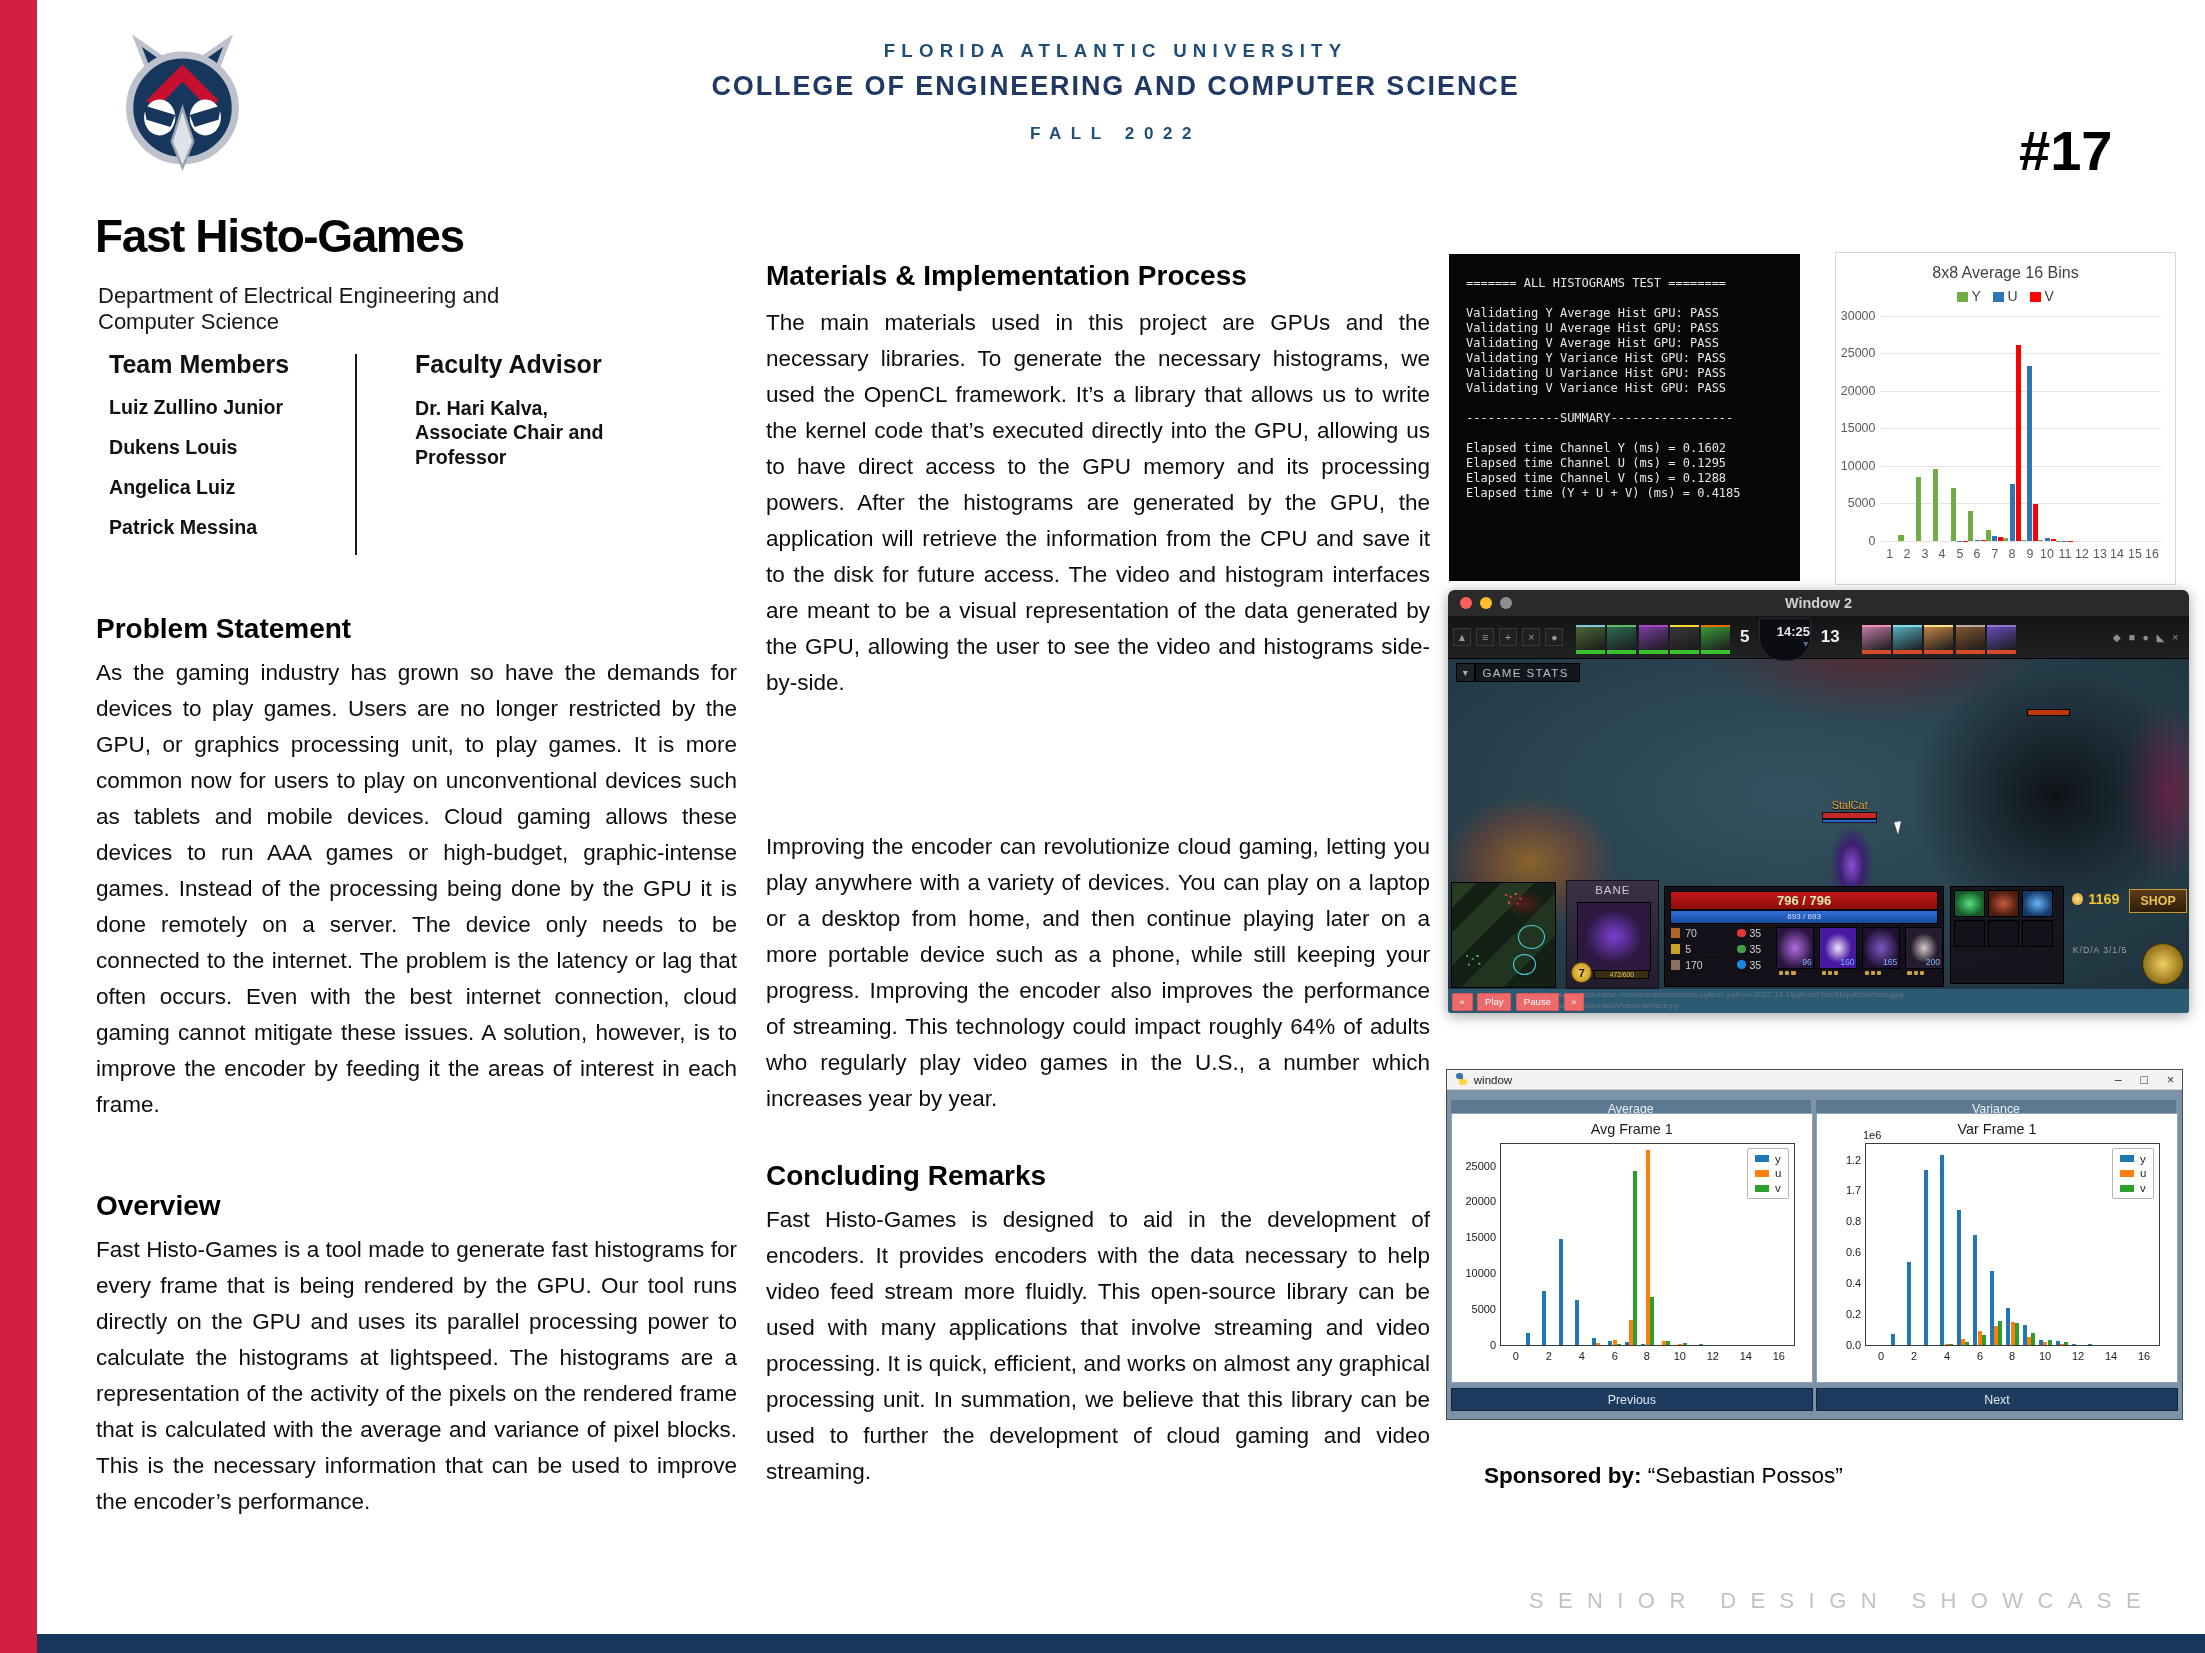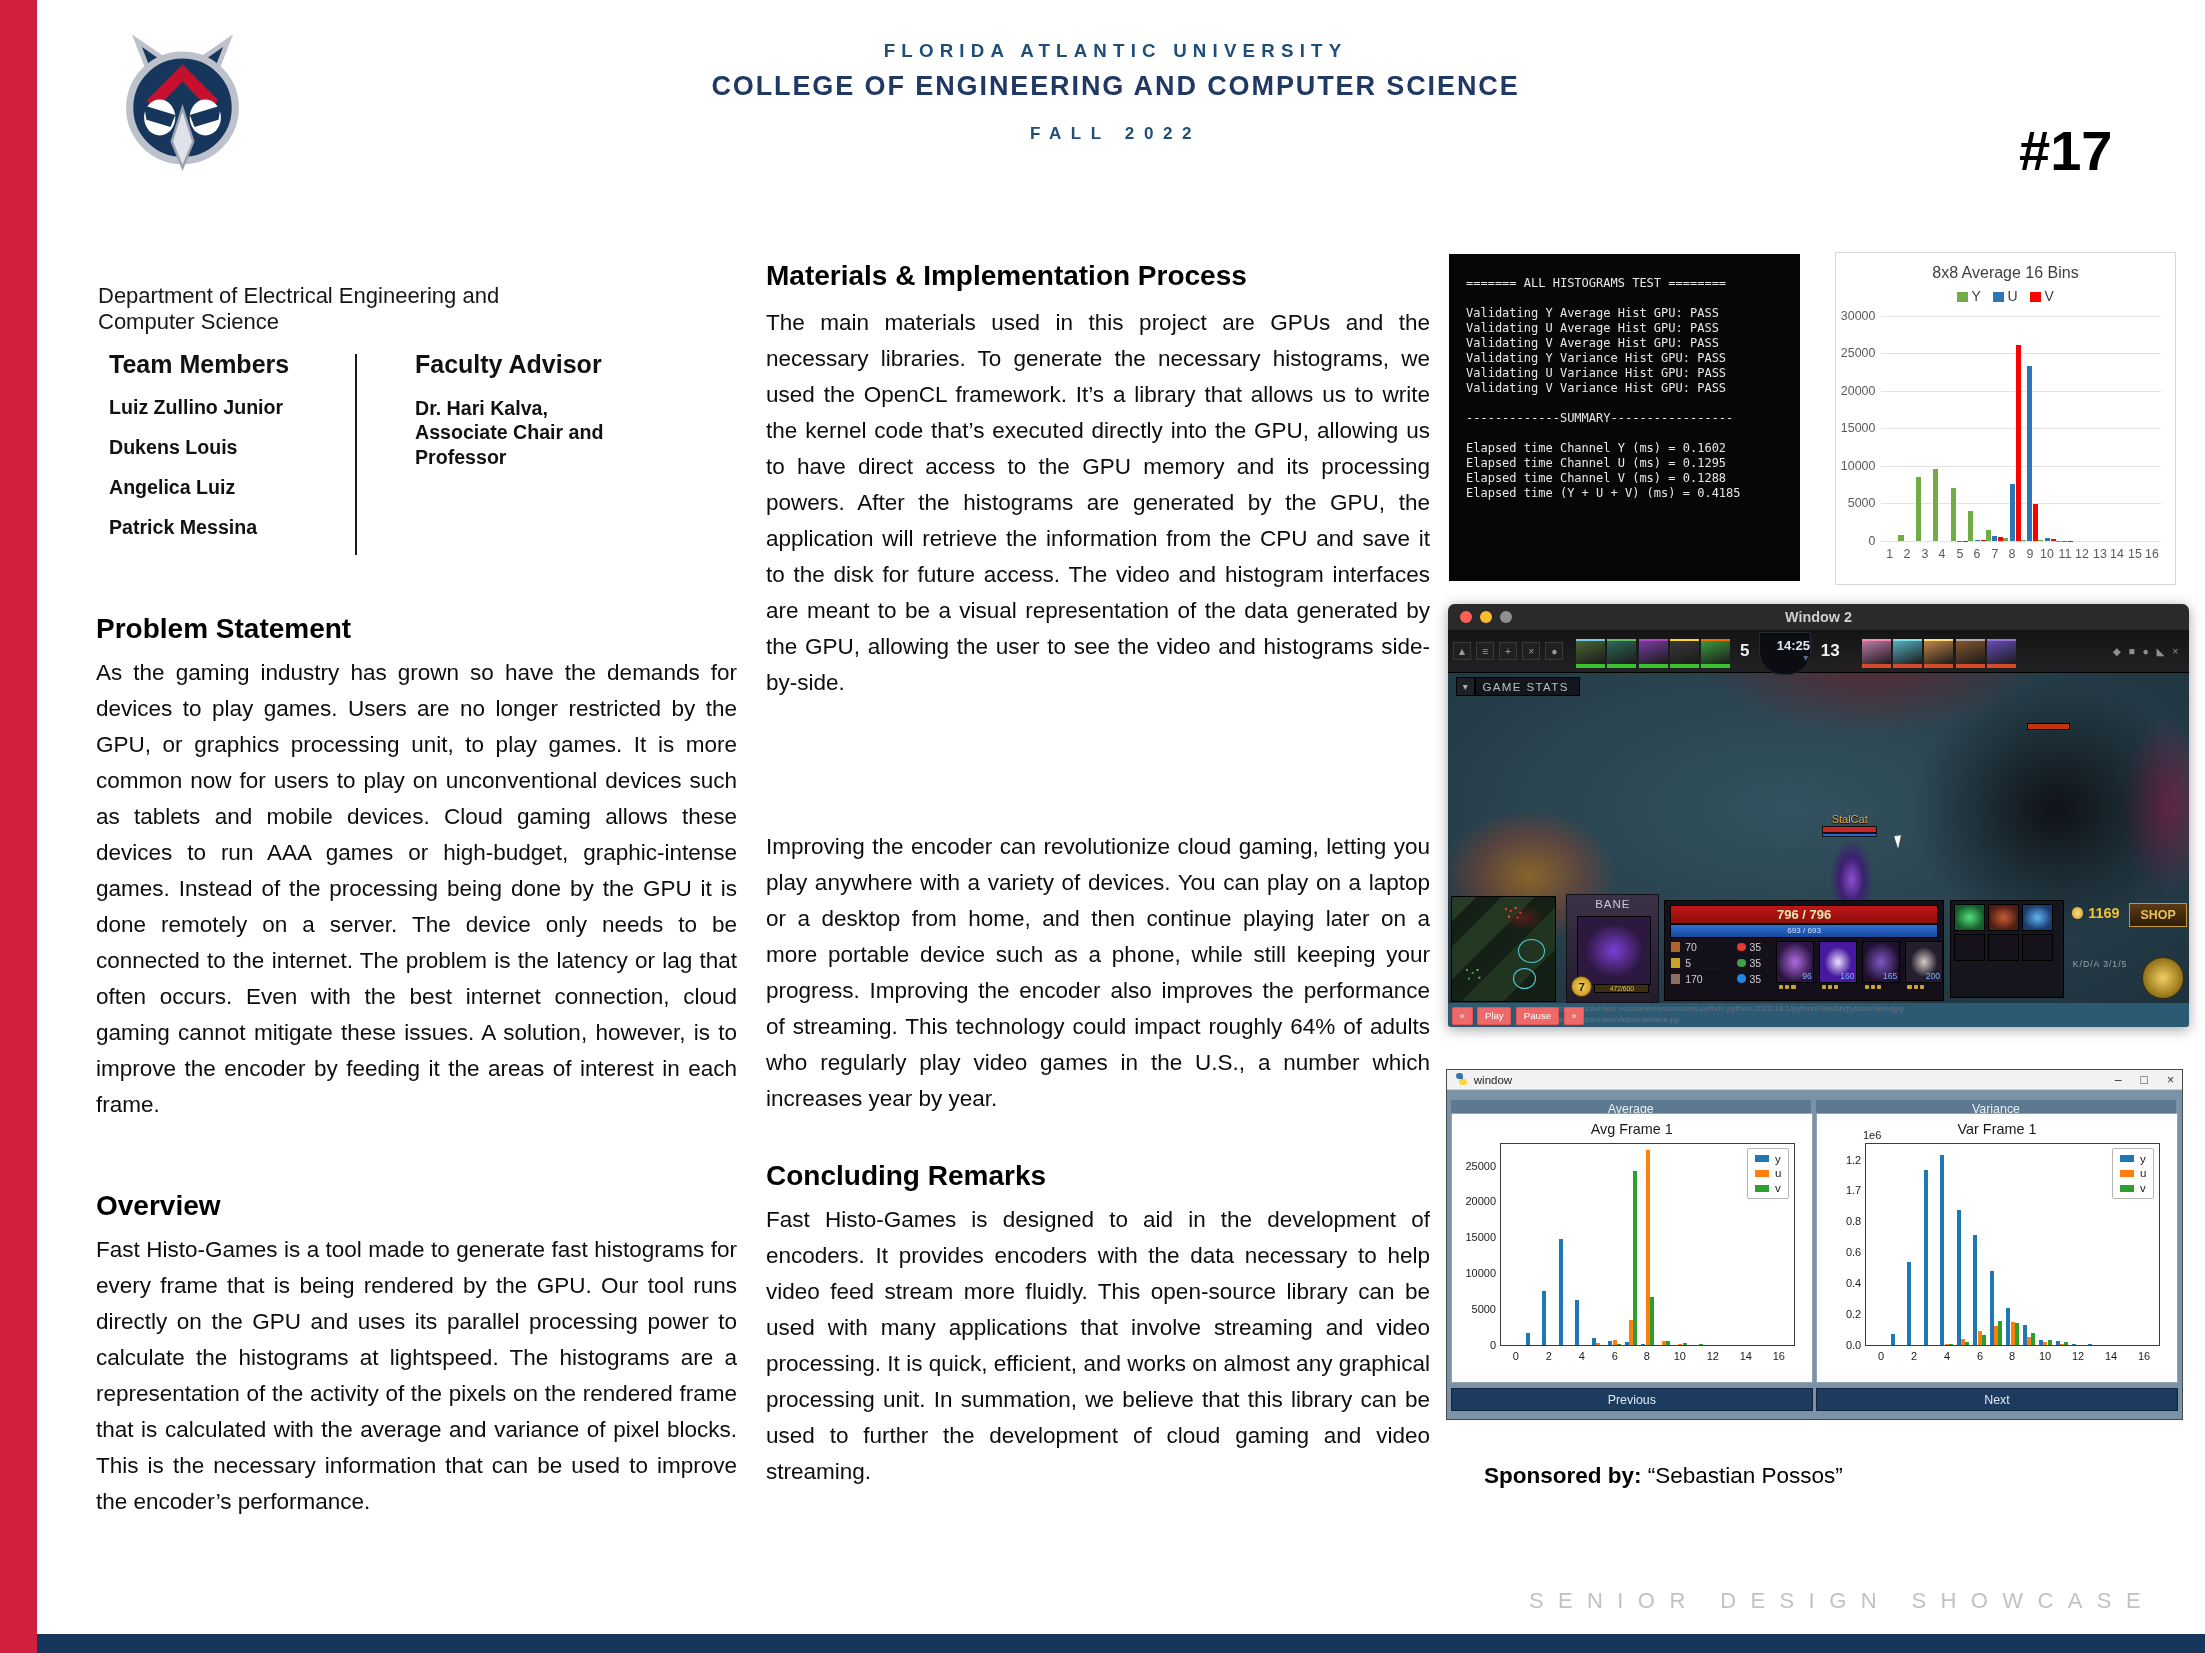--- a/index.html
+++ b/index.html
@@ -52,21 +52,21 @@
   .excel-legend{position:absolute;top:35px;width:100%;display:flex;justify-content:center;gap:12.4px;
     font-size:14px;color:#404040;align-items:center;}
   .excel-legend .sw{width:10.5px;height:10.5px;display:inline-block;margin-right:3.8px;vertical-align:-1px;}
   .excel-plot{position:absolute;left:45px;top:63px;width:280px;height:225px;}
   .gridline{position:absolute;left:0;right:0;height:0.5px;background:#e3e3e3;}
   .ytick{position:absolute;right:100%;transform:translateY(-50%);padding-right:5.7px;font-size:12.4px;color:#595959;}
   .xtick{position:absolute;top:100%;margin-top:5.7px;transform:translateX(-50%);font-size:12.4px;color:#595959;}
   .bar{position:absolute;bottom:0;}
 
   
-  .game-win{left:1448px;top:604px;width:741px;height:423px;background:#fca5a5;border-radius:6.7px 6.7px 2.9px 2.9px;
+  .game-win{left:1448px;top:590px;width:741px;height:423px;background:#fca5a5;border-radius:6.7px 6.7px 2.9px 2.9px;
     box-shadow:0 2.9px 12.4px rgba(0,0,0,.35);overflow:hidden;}
   .gw-titlebar{position:absolute;left:0;top:0;right:0;height:26px;background:#2a2a2a;display:flex;align-items:center;}
   .tl{width:12.4px;height:12.4px;border-radius:50%;margin-left:7.7px;}
   .tl.r{background:#ff5f57;margin-left:11.5px;} .tl.y{background:#febc2e;} .tl.g{background:#8f8f8f;}
   .gw-title{position:absolute;width:100%;text-align:center;font-size:14.4px;font-weight:bold;color:#cfcfcf;}
   .gw-view{position:absolute;left:0;top:26px;right:0;height:373px;
     background:
       radial-gradient(124px 96px at 11% 66%, rgba(255,140,0,.45), rgba(216,67,21,.25) 45%, transparent 70%),
       radial-gradient(239px 110px at 57% 8%, rgba(130,20,30,.55), transparent 70%),
       radial-gradient(201px 182px at 82% 48%, rgba(10,10,14,.85), transparent 72%),
@@ -217,20 +217,21 @@
       <path d="M60 64 L51 92 L60 114 L69 92 Z" fill="#dfe3e9" stroke="#9aa1ad" stroke-width="2"></path>
     </svg>
   </div>
   <div class="abs hdr">
     <div class="hdr-univ">FLORIDA ATLANTIC UNIVERSITY</div>
     <div class="hdr-college">COLLEGE OF ENGINEERING AND COMPUTER SCIENCE</div>
     <div class="hdr-fall">FALL 2022</div>
   </div>
   <div class="abs num17">#17</div>
 
+  <div class="abs title">Fast Histo-Games</div>
   <div class="abs dept">
     <div>Department of Electrical Engineering and</div>
     <div>Computer Science</div>
   </div>
   <div class="abs team-h">Team Members</div>
   <div class="abs adv-h">Faculty Advisor</div>
   <div class="abs divider"></div>
   <div class="abs team-list" id="team-list">
       <div>Luiz Zullino Junior</div>
       <div>Dukens Louis</div>

